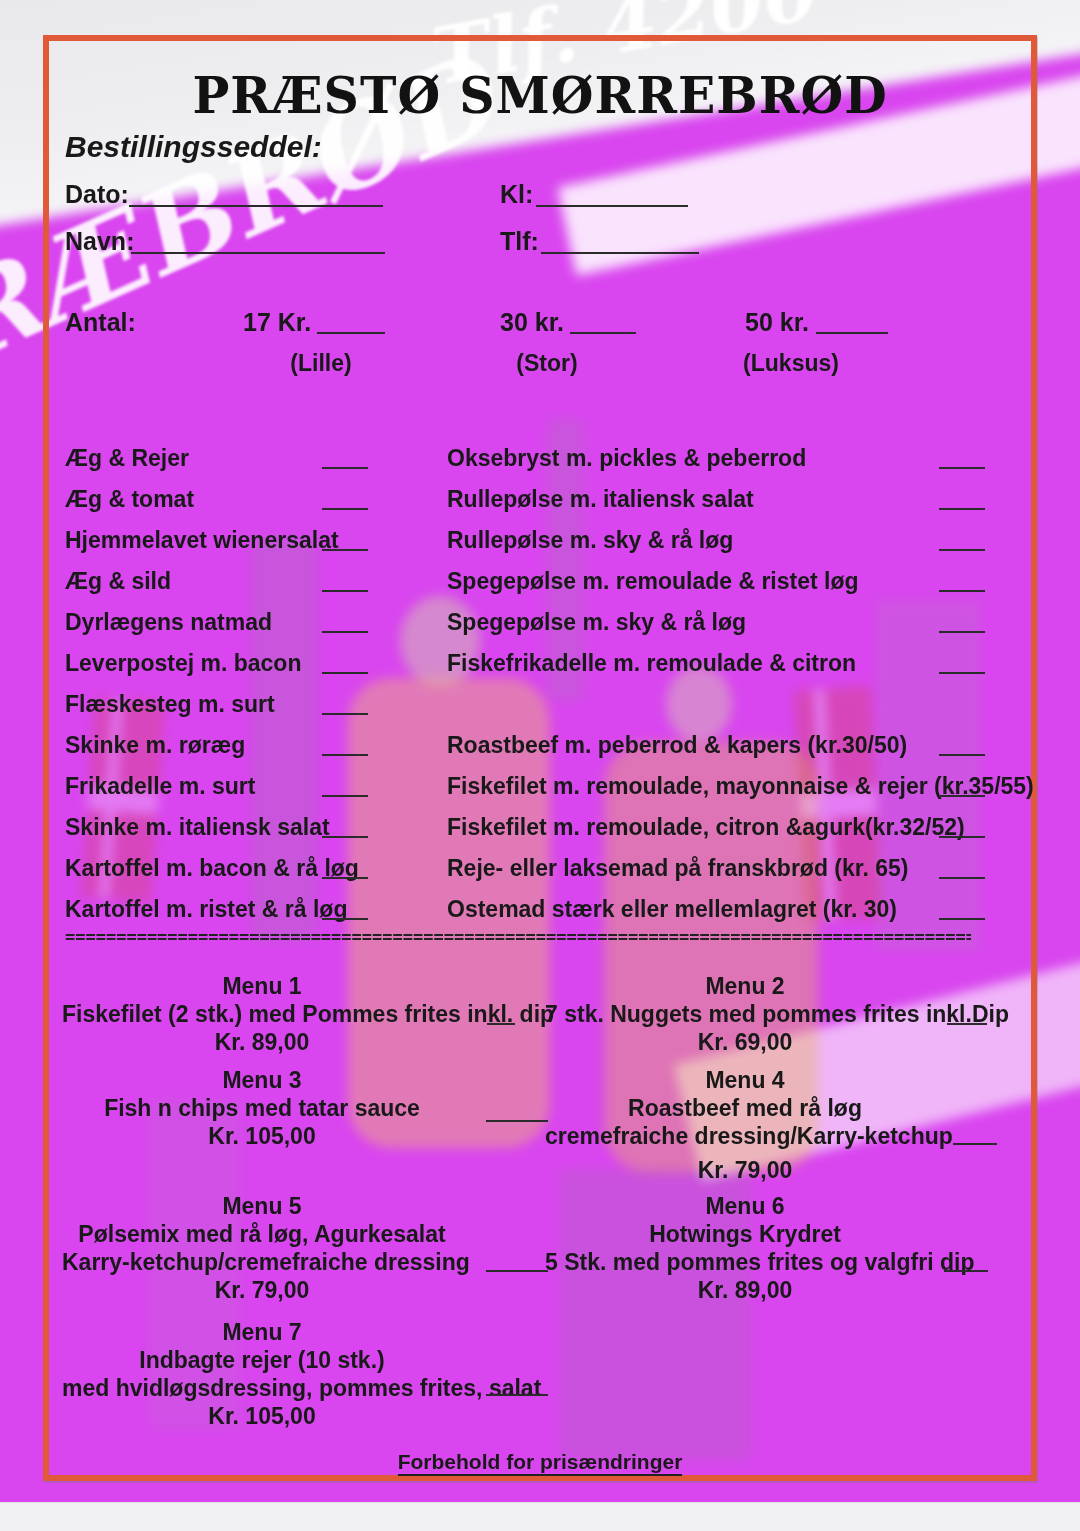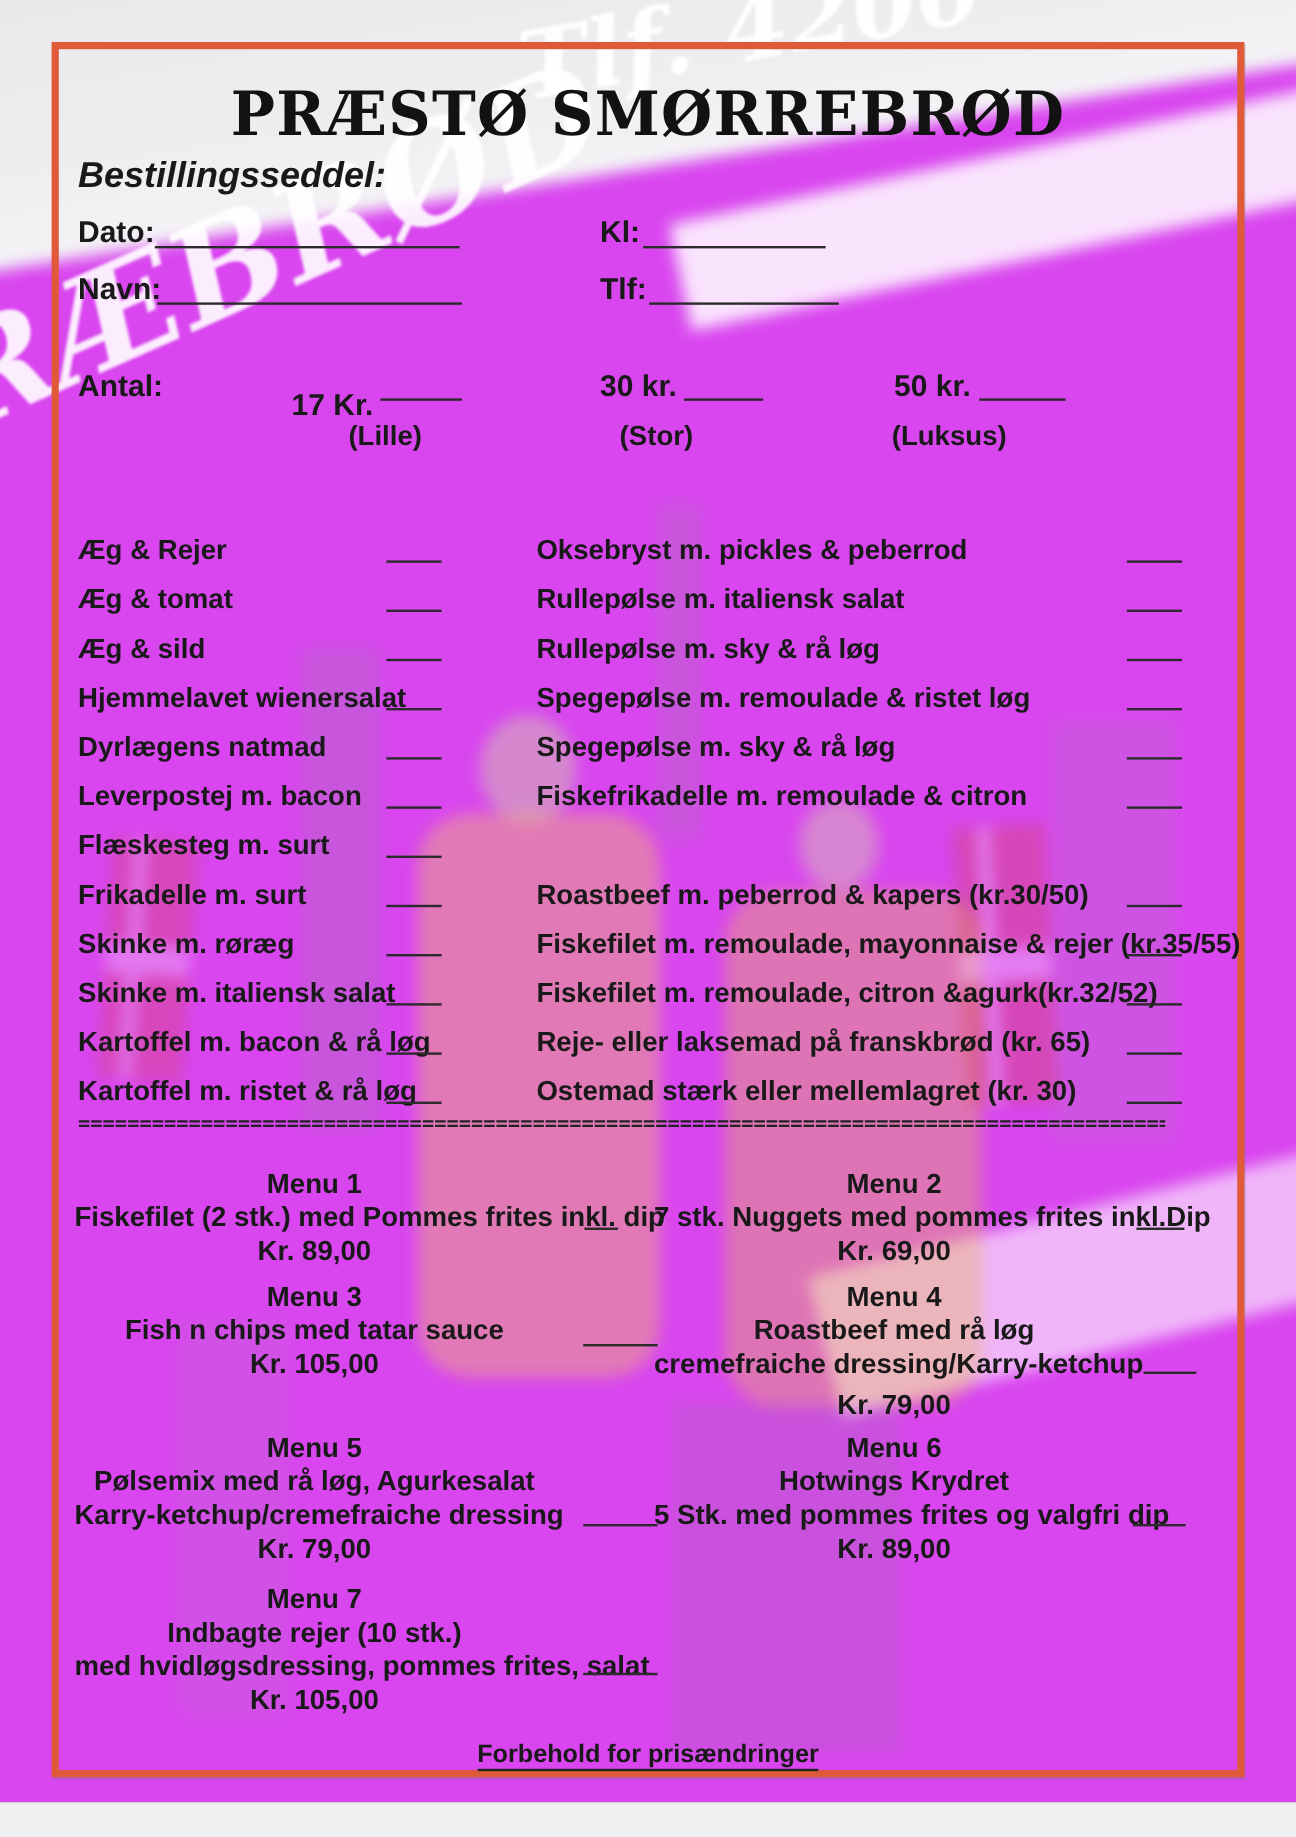--- a/index.html
+++ b/index.html
@@ -114,65 +114,65 @@
     <div class="abs wline" style="left:129px; top:203px; width:254px;"></div>
     <div class="abs lbl" style="left:500px; top:180px;">Kl:</div>
     <div class="abs wline" style="left:536px; top:203px; width:152px;"></div>
 
     <div class="abs lbl" style="left:65px; top:227px;">Navn:</div>
     <div class="abs wline" style="left:131px; top:250px; width:254px;"></div>
     <div class="abs lbl" style="left:500px; top:227px;">Tlf:</div>
     <div class="abs wline" style="left:541px; top:250px; width:158px;"></div>
 
     <div class="abs lbl" style="left:65px; top:308px;">Antal:</div>
-    <div class="abs lbl" style="left:243px; top:324px;text-align:right;">17 Kr.</div>
+    <div class="abs lbl" style="left:243px; top:308px;text-align:right;">17 Kr.</div>
     <div class="abs wline" style="left:317px; top:330px; width:68px;"></div>
     <div class="abs lbl" style="left:500px; top:308px;">30 kr.</div>
     <div class="abs wline" style="left:570px; top:330px; width:66px;"></div>
     <div class="abs lbl" style="left:745px; top:308px;text-align:right;">50 kr.</div>
     <div class="abs wline" style="left:816px; top:330px; width:72px;"></div>
     <div class="abs sizecap" style="left:266px; top:350px;">(Lille)</div>
     <div class="abs sizecap" style="left:492px; top:350px;">(Stor)</div>
     <div class="abs sizecap" style="left:736px; top:350px;">(Luksus)</div>
 
     <div class="col col-left">
       <div class="srow">
           <span class="itxt">Æg &amp; Rejer</span>
           <i class="line"></i>
         </div>
       <div class="srow">
           <span class="itxt">Æg &amp; tomat</span>
           <i class="line"></i>
         </div>
       <div class="srow">
+          <span class="itxt">Hjemmelavet wienersalat</span>
+          <i class="line"></i>
+        </div>
+      <div class="srow">
           <span class="itxt">Æg &amp; sild</span>
           <i class="line"></i>
         </div>
       <div class="srow">
-          <span class="itxt">Hjemmelavet wienersalat</span>
-          <i class="line"></i>
-        </div>
-      <div class="srow">
           <span class="itxt">Dyrlægens natmad</span>
           <i class="line"></i>
         </div>
       <div class="srow">
           <span class="itxt">Leverpostej m. bacon</span>
           <i class="line"></i>
         </div>
       <div class="srow">
           <span class="itxt">Flæskesteg m. surt</span>
           <i class="line"></i>
         </div>
       <div class="srow">
+          <span class="itxt">Skinke m. røræg</span>
+          <i class="line"></i>
+        </div>
+      <div class="srow">
           <span class="itxt">Frikadelle m. surt</span>
-          <i class="line"></i>
-        </div>
-      <div class="srow">
-          <span class="itxt">Skinke m. røræg</span>
           <i class="line"></i>
         </div>
       <div class="srow">
           <span class="itxt">Skinke m. italiensk salat</span>
           <i class="line"></i>
         </div>
       <div class="srow">
           <span class="itxt">Kartoffel m. bacon &amp; rå løg</span>
           <i class="line"></i>
         </div>

